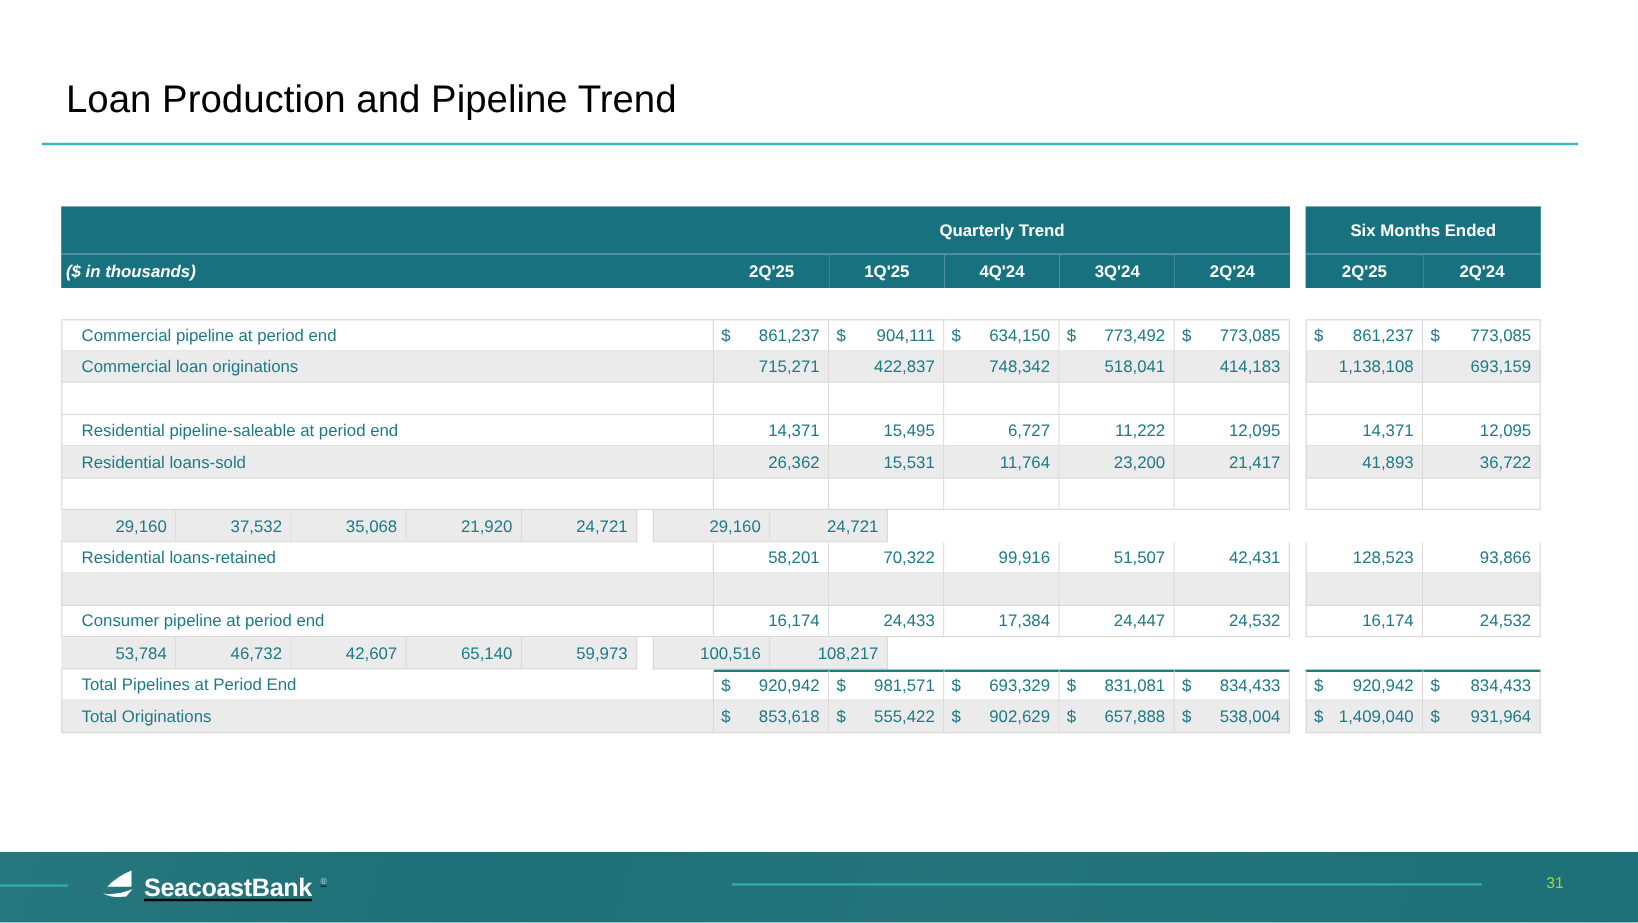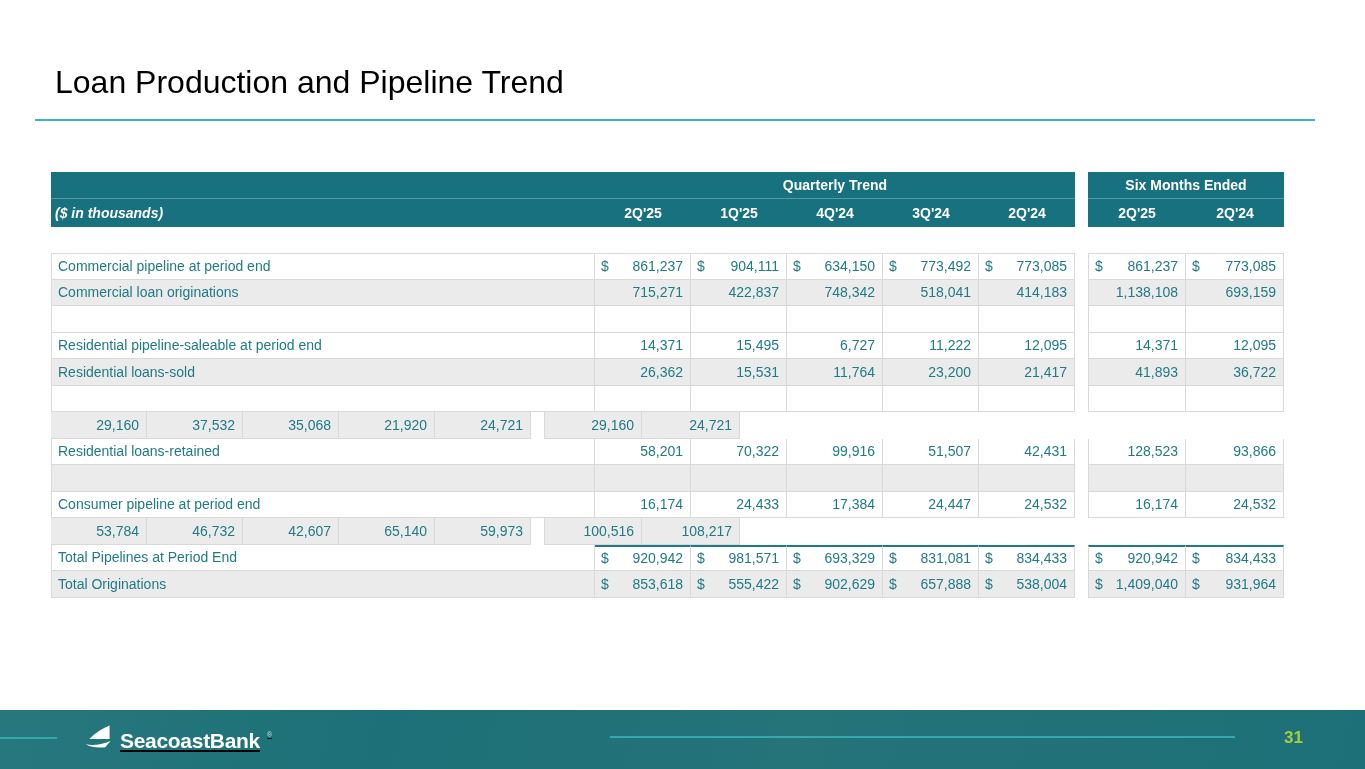--- a/index.html
+++ b/index.html
@@ -16,21 +16,21 @@
   .title-rule {
     position:absolute; left:35px; top:119px; width:1280px; height:2px;
     background:#38b6c2;
   }
   
   .ltable {
     position:absolute; left:51px; top:172px; width:1233px;
     color:#1f7a87; font-size:14px;
   }
   .hrow { display:flex; }
-  .hrow1 { height:27px; }
+  .hrow1 { height:40px; }
   .hrow2 { height:28px; }
   .hband {
     background:#17717e; color:#ffffff; font-weight:bold;
     display:flex; align-items:center; justify-content:center;
   }
   .hrow1 .hband { border-bottom:1px solid rgba(255,255,255,0.28); }
   .hspacer { width:544px; justify-content:flex-start; }
   .hq { width:480px; }
   .hs { width:196px; }
   .hlabel {
@@ -47,21 +47,21 @@
   .gapcol { width:13px; }
   .tspacer { height:26px; }
   
   .row { display:flex; height:26.5px; }
   .cell {
     border-bottom:1px solid #d9d9d9; border-right:1px solid #d9d9d9;
     display:flex; align-items:center; background:#ffffff;
   }
   #rows .row:first-child .cell { border-top:1px solid #d9d9d9; }
   .row.gray .cell { background:#ebebeb; }
-  .lcell { width:544px; border-left:1px solid #d9d9d9; padding-left:6px; }
+  .lcell { width:544px; border-left:1px solid #d9d9d9; padding-left:16px; }
   .ncell { padding-right:7px; padding-left:6px; }
   .ncell.q { width:96px; }
   .ncell.s { width:98px; }
   .ncell.s.first { border-left:1px solid #d9d9d9; }
   .val { margin-left:auto; }
   .row.bold .cell { font-weight:normal; }
   .row.tt .ncell { border-top:2px solid #1e7b86; }
   
   .footer {
     position:absolute; left:0; top:710px; width:1365px; height:59px;
@@ -72,21 +72,21 @@
   .fline.right { left:610px; top:26px; width:625px; }
   .logo { position:absolute; left:84px; top:15px; display:flex; align-items:center; gap:7px;text-decoration:underline; }
   .brand { color:#ffffff; font-size:21px; font-weight:bold; letter-spacing:-0.3px; }
   .tm { color:#ffffff; font-size:7px; vertical-align:top; opacity:0.75; position:relative; top:-6px; }
   .caption {
     position:absolute; left:262px; top:32px; color:#71a13c;
     font-size:19px; letter-spacing:0.6px;margin-top:36px;
   }
   .pagenum {
     position:absolute; right:62px; top:18px; color:#a6cf3d;
-    font-size:17px; font-weight:bold;
+    font-size:13px; font-weight:normal;
   }
 </style>
 </head>
 <body>
 
 <div class="slide">
 
   <h1 class="title">Loan Production and Pipeline Trend</h1>
   <div class="title-rule"></div>
 

